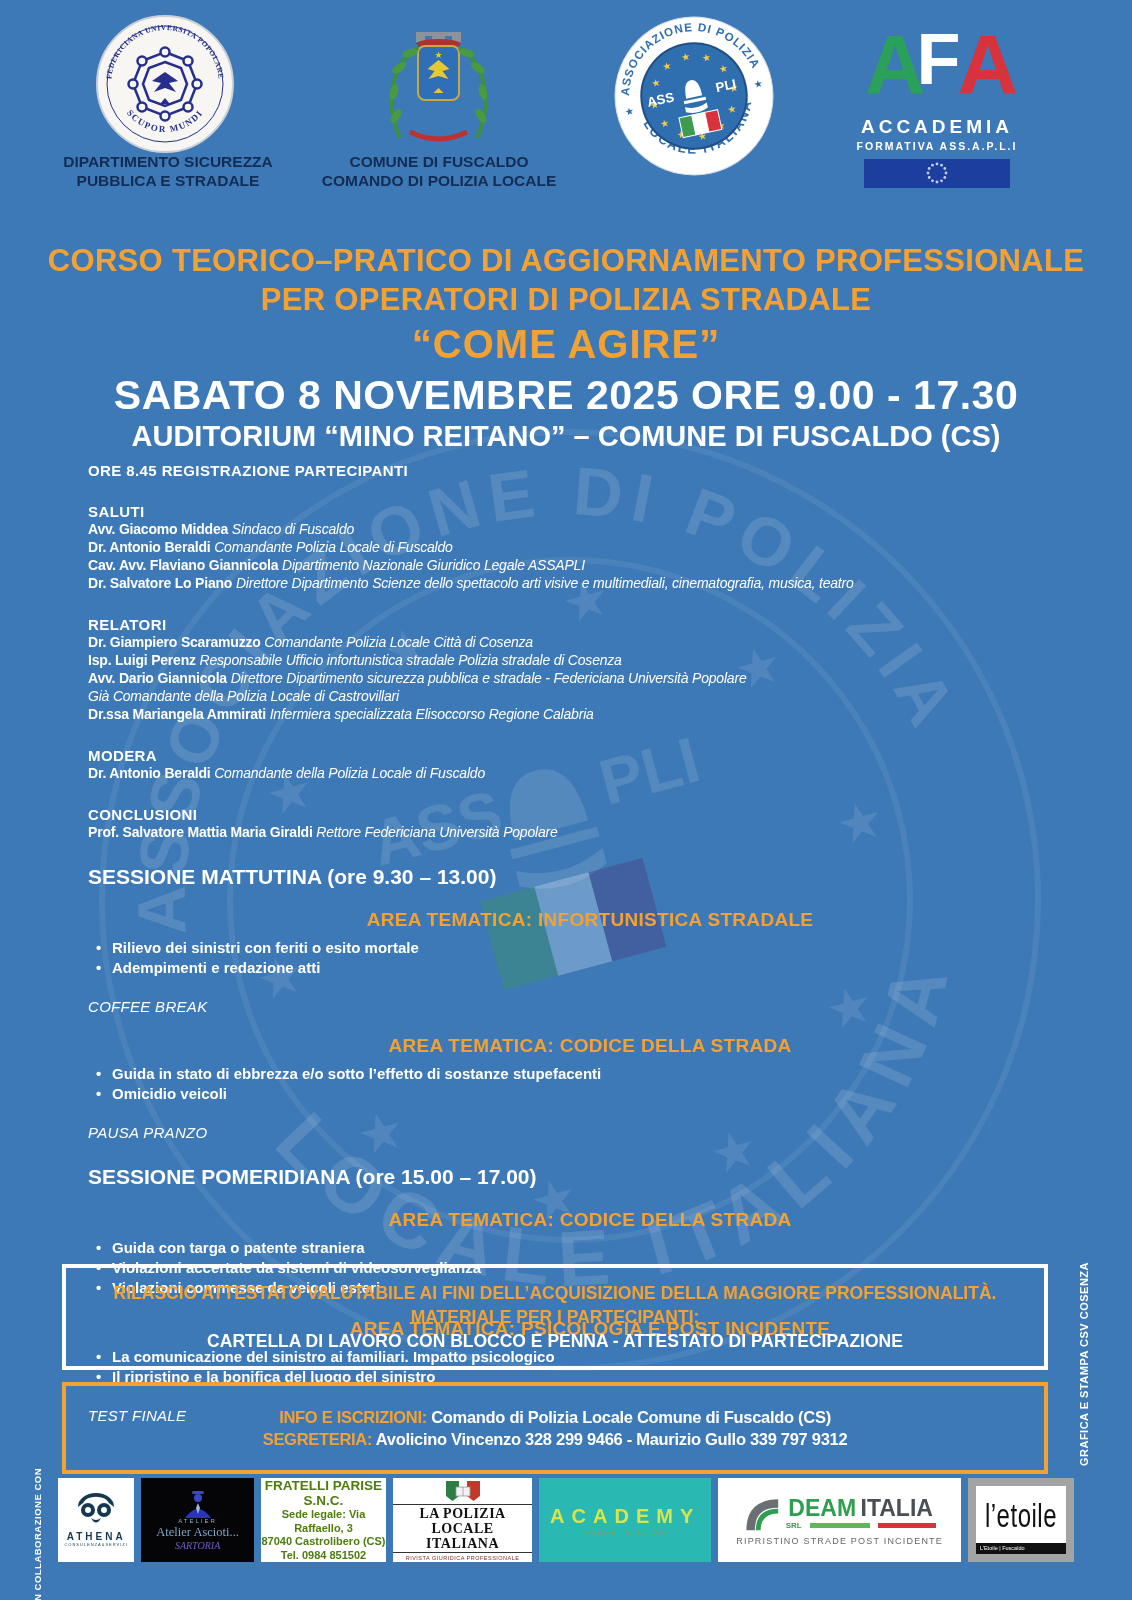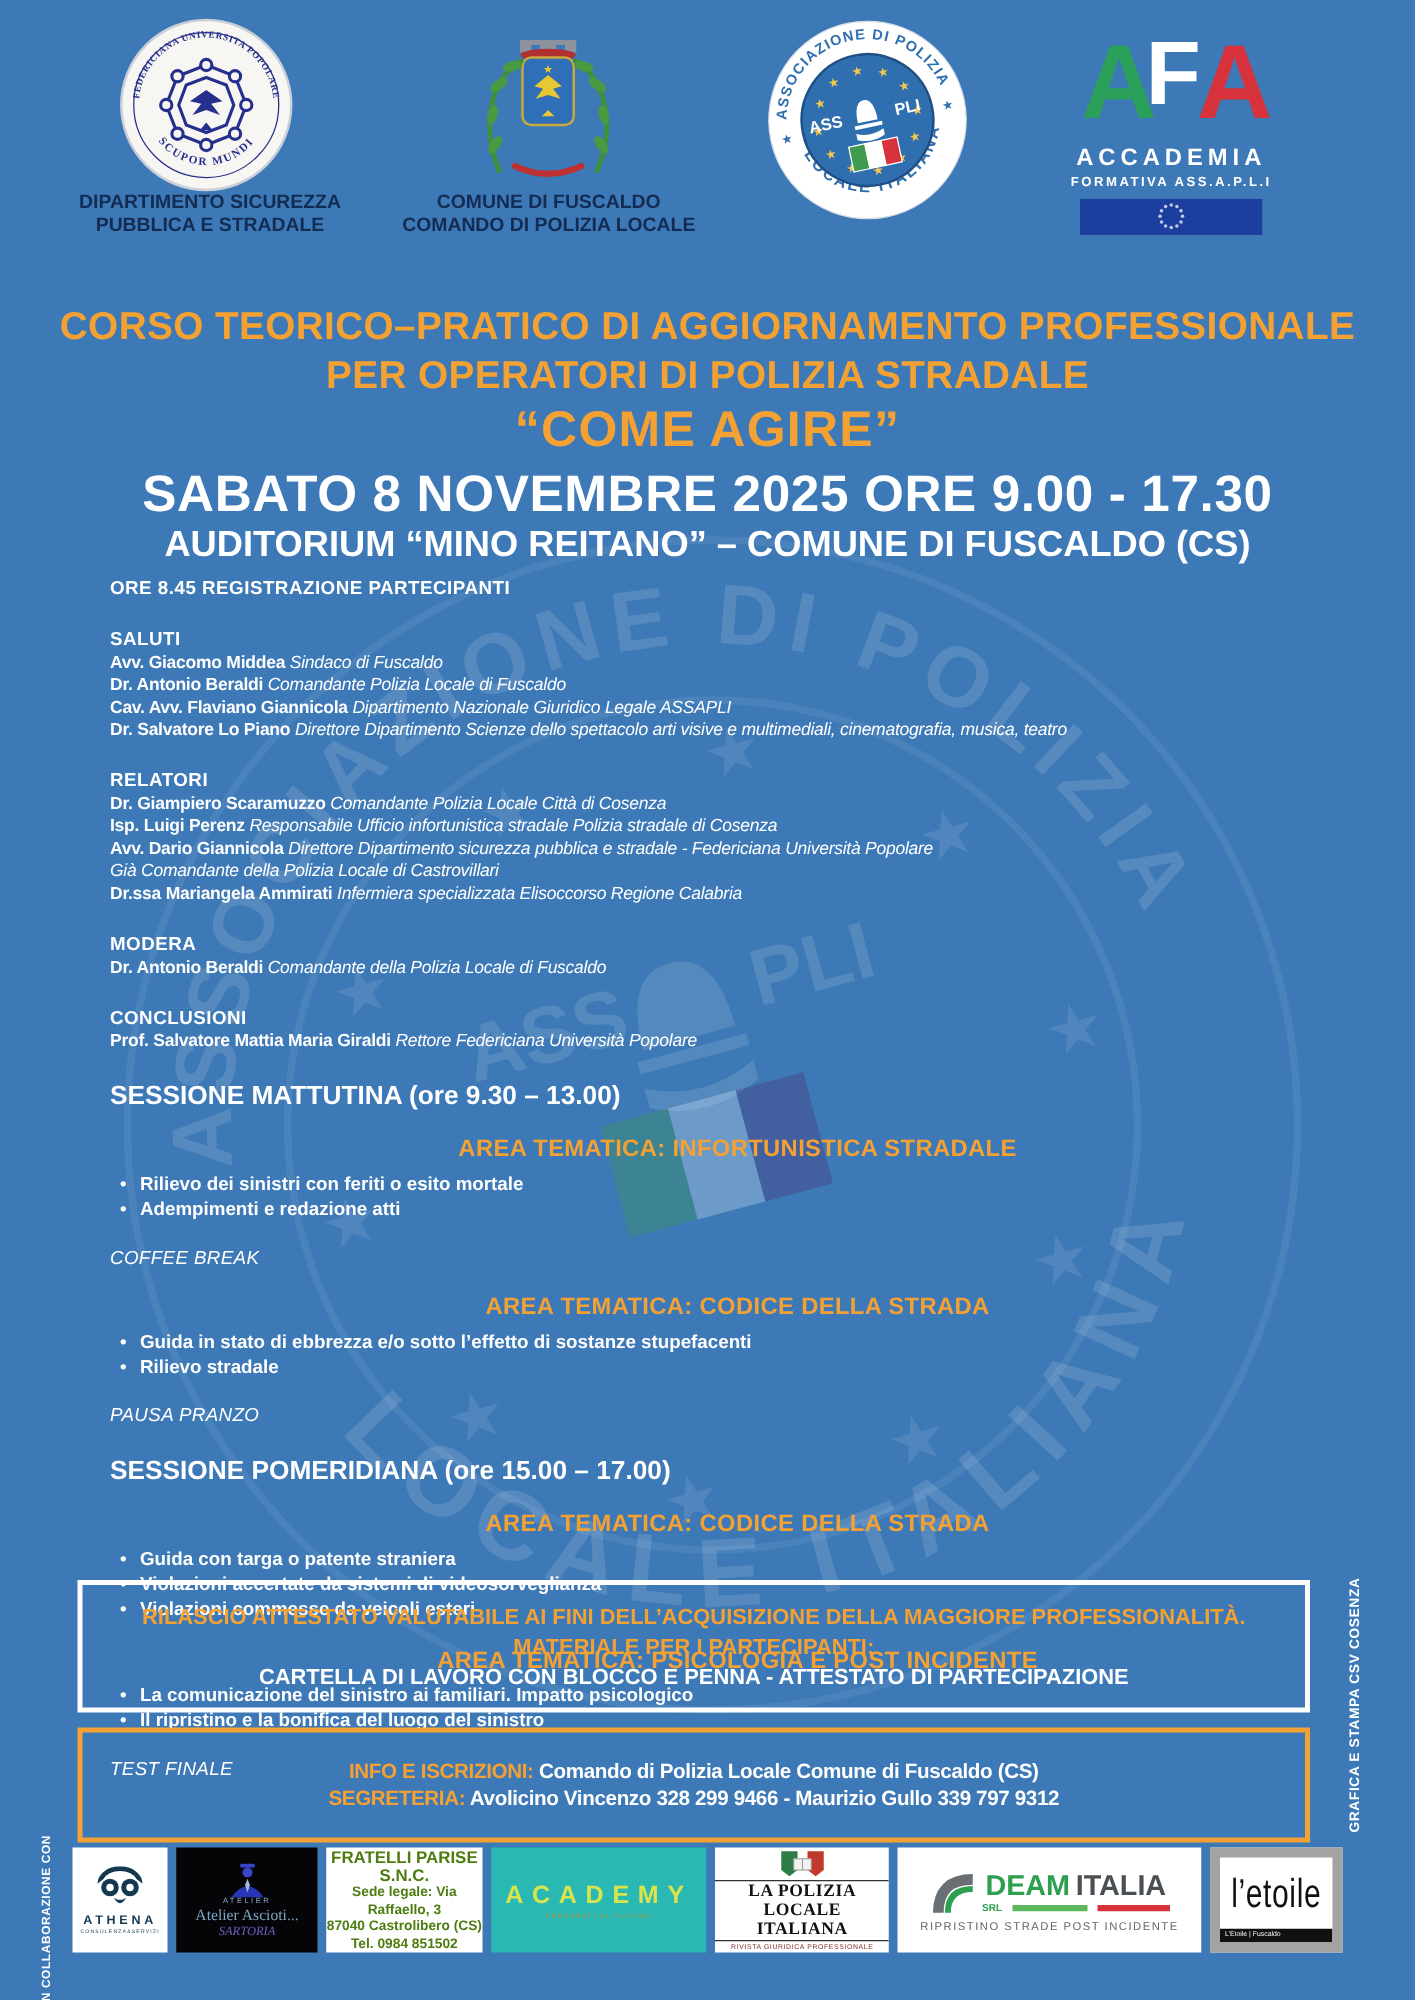--- a/index.html
+++ b/index.html
@@ -309,21 +309,21 @@
     <ul class="blist">
       <li><span>Rilievo dei sinistri con feriti o esito mortale</span></li>
       <li><span>Adempimenti e redazione atti</span></li>
     </ul>
 
     <div class="break">COFFEE BREAK</div>
 
     <div class="area">AREA TEMATICA: CODICE DELLA STRADA</div>
     <ul class="blist">
       <li><span>Guida in stato di ebbrezza e/o sotto l’effetto di sostanze stupefacenti</span></li>
-      <li><span>Rilievo stradale</span></li>
+      <li><span>Omicidio veicoli</span></li>
     </ul>
 
     <div class="break">PAUSA PRANZO</div>
 
     <div class="session">SESSIONE POMERIDIANA (ore 15.00 – 17.00)</div>
 
     <div class="area">AREA TEMATICA: CODICE DELLA STRADA</div>
     <ul class="blist">
       <li><span>Guida con targa o patente straniera</span></li>
       <li><span>Violazioni accertate da sistemi di videosorveglianza</span></li>
@@ -375,39 +375,39 @@
       <div class="em">ATELIER</div>
       <div class="nm">Atelier Ascioti...</div>
       <div class="sb">SARTORIA</div>
     </div>
 
     <div class="sp sp-parise">
       <div class="nm">FRATELLI PARISE S.N.C.</div>
       <div class="ln">Sede legale: Via Raffaello, 3</div>
       <div class="ln">87040 Castrolibero (CS)</div>
       <div class="ln">Tel. 0984 851502</div>
-    </div>
-
-    <div class="sp sp-academy">
-      <div class="nm">ACADEMY</div>
-      <div class="sb">PREPARATI AL FUTURO</div>
     </div>
 
     <div class="sp sp-rivista">
       <svg width="44" height="22" viewBox="0 0 44 22">
         <path d="M5 1 h13 v15 l-6.5 5 l-6.5 -5 z" fill="#2e7d46"></path>
         <path d="M26 1 h13 v15 l-6.5 5 l-6.5 -5 z" fill="#c0392b"></path>
         <rect x="15" y="7" width="14" height="9" fill="#f2f2f2" stroke="#999" stroke-width="0.8"></rect>
         <line x1="22" y1="7" x2="22" y2="16" stroke="#999" stroke-width="0.8"></line>
       </svg>
       <div class="nm">
         <div>LA POLIZIA</div>
         <div>LOCALE ITALIANA</div>
       </div>
       <div class="sb">RIVISTA GIURIDICA PROFESSIONALE</div>
+    </div>
+
+    <div class="sp sp-academy">
+      <div class="nm">ACADEMY</div>
+      <div class="sb">PREPARATI AL FUTURO</div>
     </div>
 
     <div class="sp sp-deam">
       <div class="deam-row">
         <svg width="38" height="38" viewBox="0 0 40 40">
           <path d="M7 37 Q7 9 36 9" stroke="#6a6f74" stroke-width="9" fill="none"></path>
           <path d="M15 37 Q15 17 36 17" stroke="#2e9e4f" stroke-width="5" fill="none"></path>
         </svg>
         <div class="deam-txt">
           <div>

